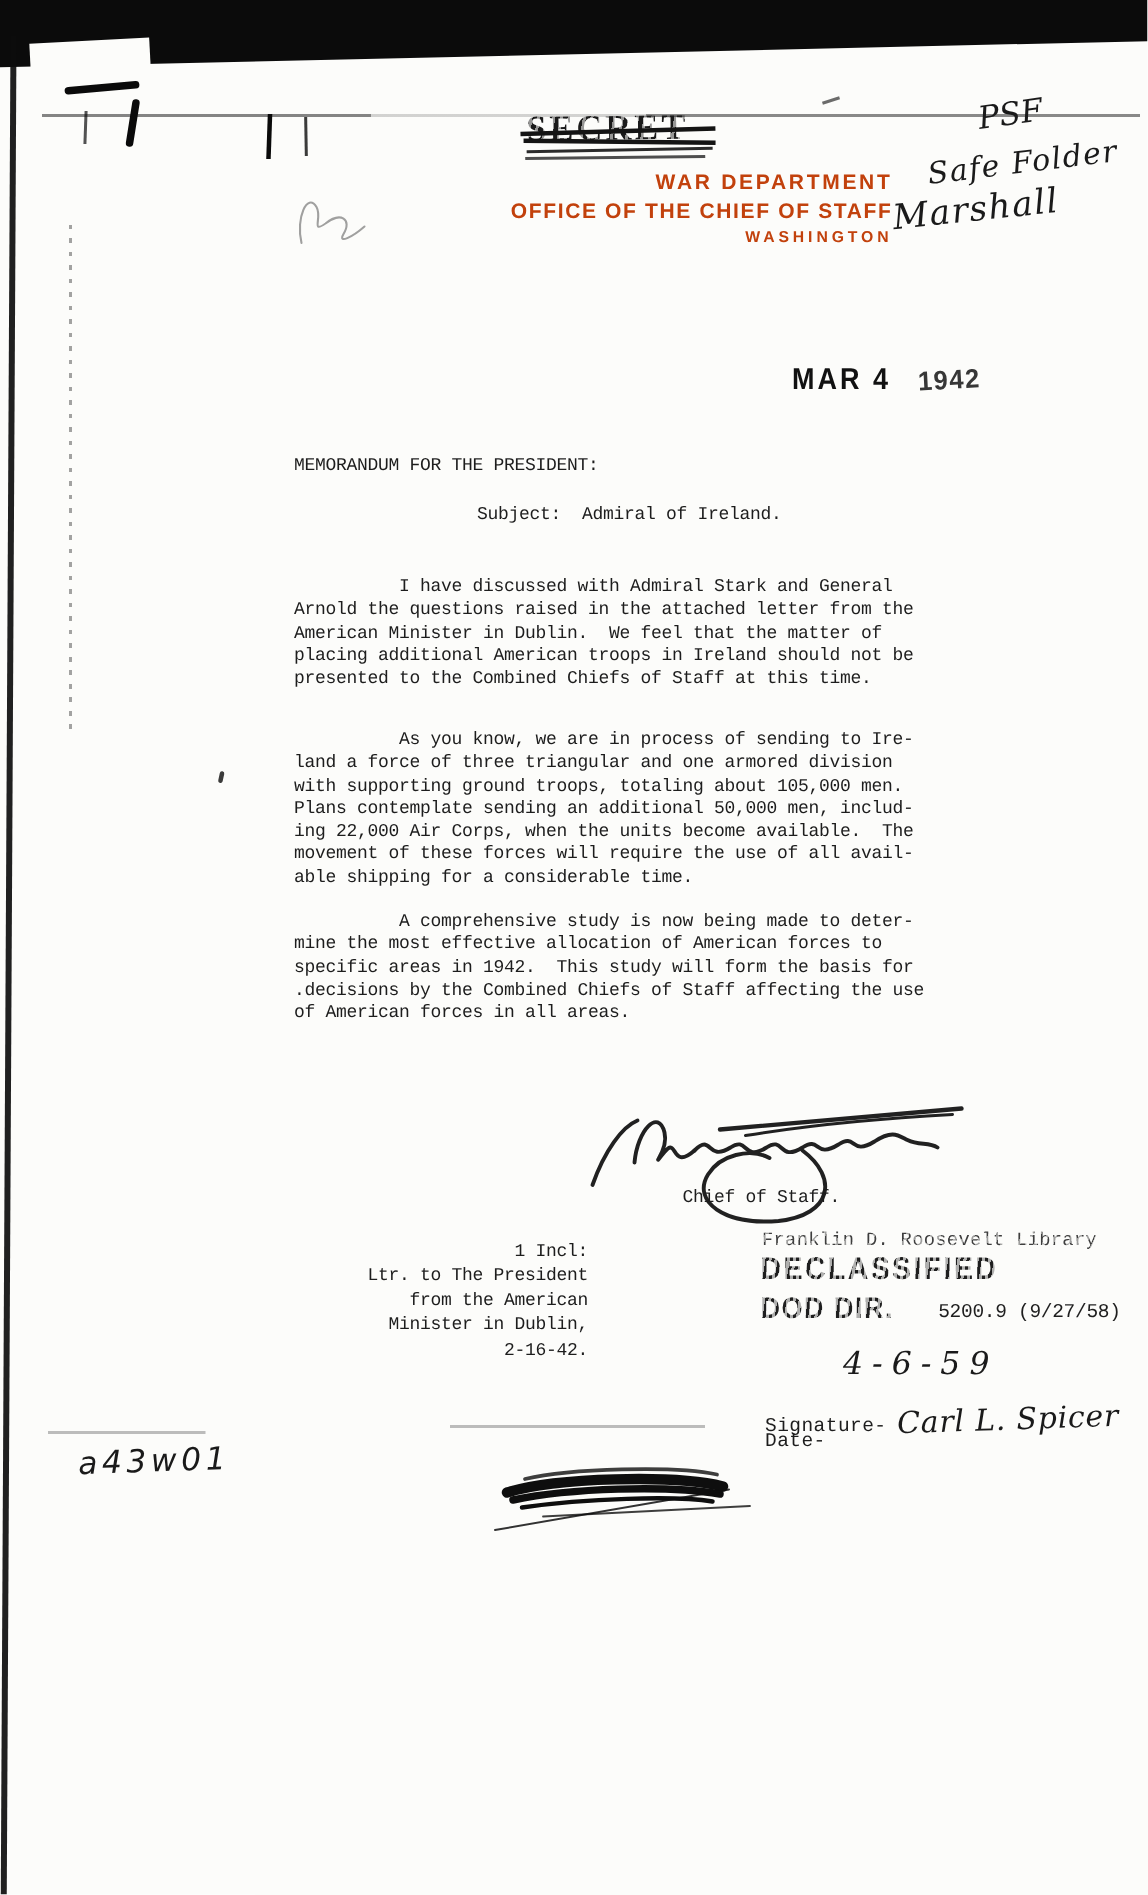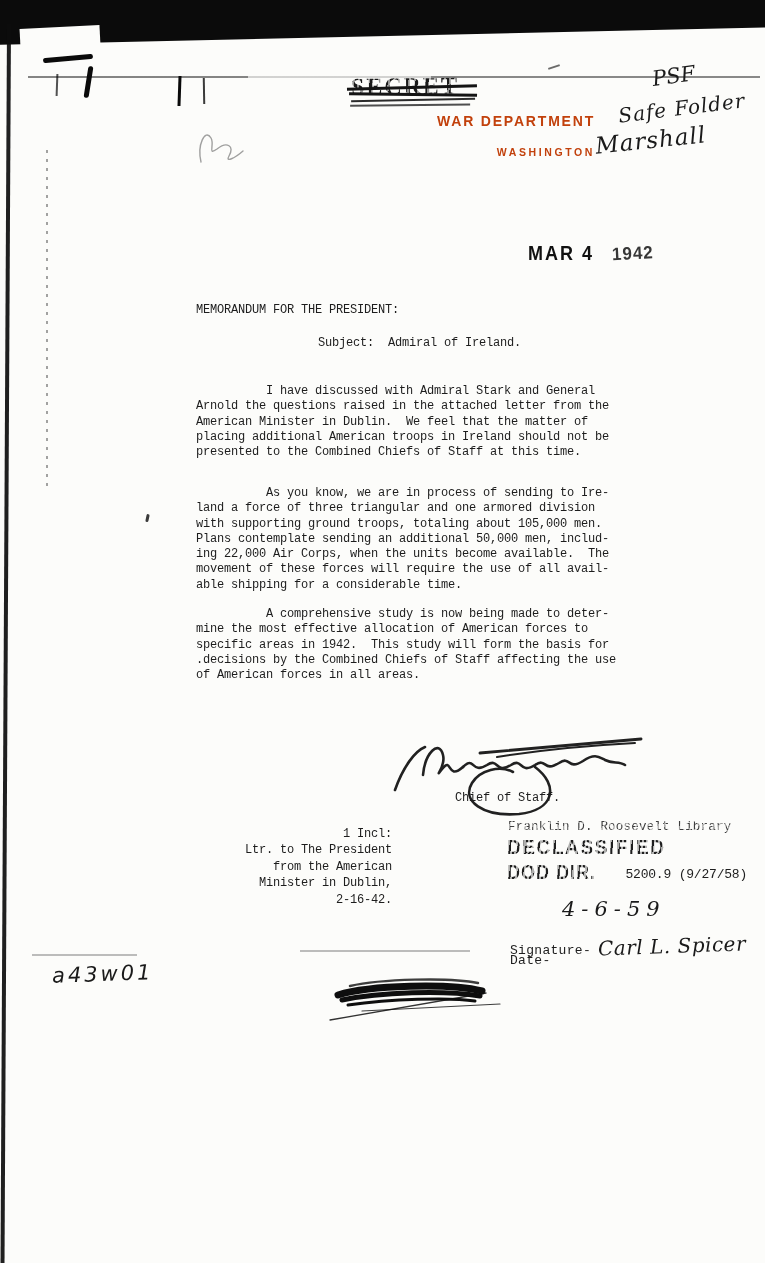--- a/index.html
+++ b/index.html
@@ -23,21 +23,21 @@
 
   
   .tw{position:absolute;font-family:"Liberation Mono",monospace;font-size:12px;line-height:15.3px;
       letter-spacing:-0.2px;color:#1d1d1d;white-space:pre;z-index:3;}
   .tw-incl{line-height:16.4px;}
 
   
   .letterhead{position:absolute;left:255px;top:113px;width:340px;text-align:right;color:#c2410c;z-index:3;}
   .lh1{font-weight:bold;font-size:14px;letter-spacing:1.8px;}
   .lh2{font-weight:bold;font-size:14px;letter-spacing:1.1px;margin-top:3px;}
-  .lh3{font-weight:bold;font-size:10.5px;letter-spacing:2.6px;margin-top:17px;}
+  .lh3{font-weight:bold;font-size:10.5px;letter-spacing:2.6px;margin-top:4px;}
 
   
   .secret{position:absolute;left:351px;top:73px;width:124px;height:36px;transform:rotate(-0.6deg);z-index:3;}
   .secret-txt{font-family:"Liberation Serif",serif;font-weight:bold;font-size:24px;letter-spacing:2px;
               color:#1b1b1b;-webkit-mask-image:repeating-linear-gradient(100deg,#000 0 3px,rgba(0,0,0,.45) 3px 5px);
               mask-image:repeating-linear-gradient(100deg,#000 0 3px,rgba(0,0,0,.45) 3px 5px);}
   .strike{position:absolute;background:#141414;}
 
   
   .hw{position:absolute;font-family:"DejaVu Serif",serif;font-style:italic;color:#1a1a1a;z-index:3;white-space:pre;}
@@ -91,20 +91,21 @@
   <div class="secret">
     <span class="secret-txt">SECRET</span>
     <div class="strike" style="left:-4px;top:13px;width:130px;height:2.5px;transform:rotate(-1deg);"></div>
     <div class="strike" style="left:-2px;top:20px;width:128px;height:3px;transform:rotate(1.2deg);"></div>
     <div class="strike" style="left:0px;top:26px;width:124px;height:2px;transform:rotate(-0.5deg);opacity:.9;"></div>
     <div class="strike" style="left:-1px;top:31px;width:120px;height:2px;opacity:.75;"></div>
   </div>
 
   <div class="letterhead">
     <div class="lh1">WAR DEPARTMENT</div>
+    <div class="lh2">OFFICE OF THE CHIEF OF STAFF</div>
     <div class="lh3">WASHINGTON</div>
   </div>
 
   <div class="hw" style="left:652px;top:64px;font-size:21px;transform:rotate(-8deg);">PSF</div>
   <div class="hw" style="left:618px;top:96px;font-size:20px;transform:rotate(-7deg);letter-spacing:1px;">Safe Folder</div>
   <div class="hw" style="left:595px;top:127px;font-size:23px;transform:rotate(-6deg);letter-spacing:1px;">Marshall</div>
 
   <div class="datestamp">
     <span class="ds1">MAR 4</span>
     <span class="ds2">1942</span>

